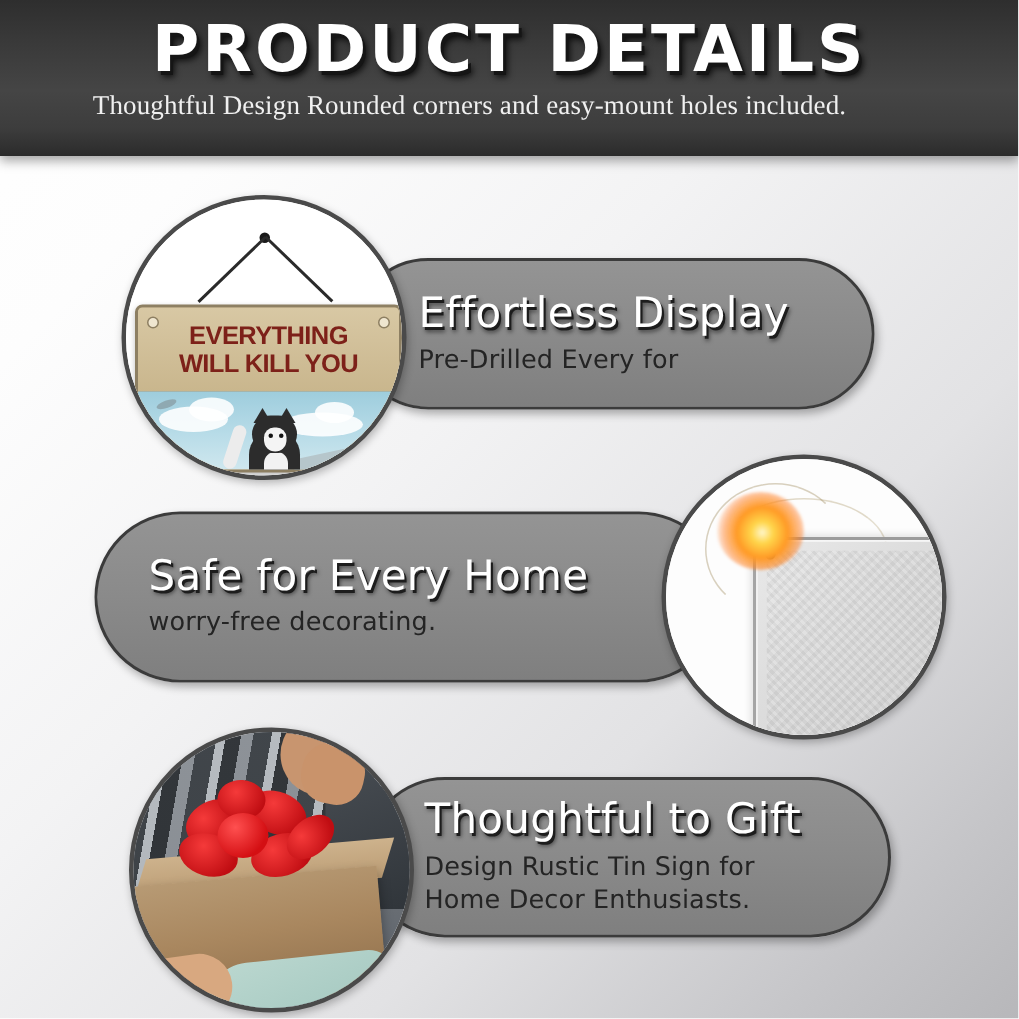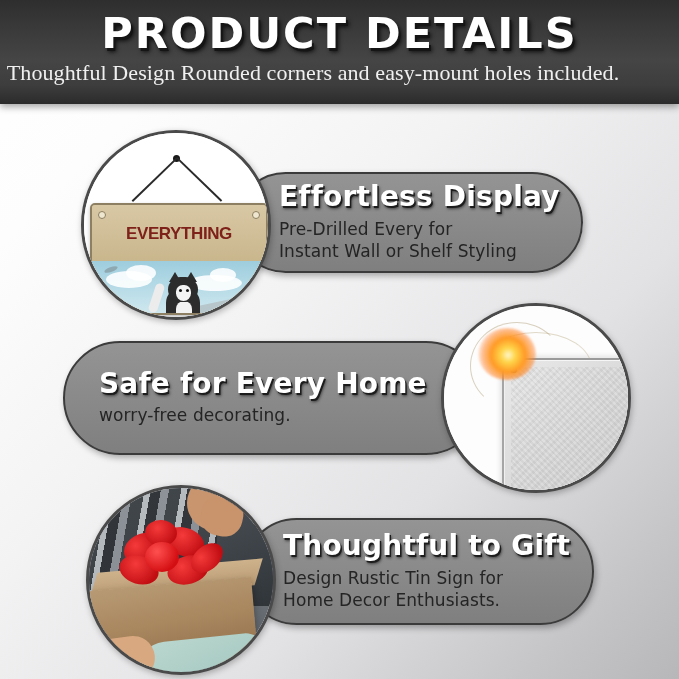--- a/index.html
+++ b/index.html
@@ -58,21 +58,21 @@
       2px 3px 0px #151515,
       3px 4px 4px rgba(0,0,0,0.75);
     white-space: nowrap;
   }
   #header-subtitle {
     position: absolute;
     left: 0; top: 60px;
     width: 626px;
     text-align: center;
     font-family: "Liberation Serif", "DejaVu Serif", serif;
-    font-size: 22px;
+    font-size: 18px;
     font-weight: 400;
     color: #f0f0f0;
     letter-spacing: 0.1px;
     white-space: nowrap;
   }
 
   
   .feature { position: absolute; }
 
   .pill {
@@ -86,21 +86,21 @@
   }
   .pill-inner {
     position: absolute;
     top: 0; bottom: 0;
     display: flex;
     flex-direction: column;
     justify-content: center;
   }
   .f-title {
     font-family: "DejaVu Sans", sans-serif;
-    font-weight: 700;
+    font-weight: 400;
     font-size: 28px;
     color: #ffffff;
     letter-spacing: 0.2px;
     line-height: 1.08;
     text-shadow:
       1.5px 2px 0px #1d1d1d,
       2px 3px 3px rgba(0,0,0,0.55);
     margin-bottom: 5px;
     white-space: nowrap;
   }
@@ -448,34 +448,34 @@
     <div id="header-title">PRODUCT DETAILS</div>
     <div id="header-subtitle">Thoughtful Design Rounded corners and easy-mount holes included.</div>
   </div>
 
   <div class="feature">
 
     <div class="pill" style="left:235px; top:172px; width:348px; height:101px;">
       <div class="pill-inner" style="left:42px; right:16px;">
         <div class="f-title">Effortless Display</div>
         <div class="f-line">Pre-Drilled Every for</div>
-        <div class="f-line">Instant Wall or Shelf Styling</div>
       </div>
     </div>
 
     <div class="circle" style="left:81px; top:130px;">
       <div class="circle-art">
         <div class="sign-bg"></div>
         <div class="sign-nail"></div>
         <div class="sign-cord cord-l"></div>
         <div class="sign-cord cord-r"></div>
 
         <div class="sign-plate">
           <div class="sign-textarea">
             <div class="sign-txt l1">EVERYTHING</div>
+            <div class="sign-txt l2">WILL KILL YOU</div>
           </div>
           <div class="sign-sky">
             <div class="cloud cl1"></div>
             <div class="cloud cl2"></div>
             <div class="cloud cl3"></div>
             <div class="cloud cl4"></div>
             <div class="cat-bird"></div>
             <div class="cat-plank"></div>
             <div class="cat-arm"></div>
             <div class="cat-body"></div>

